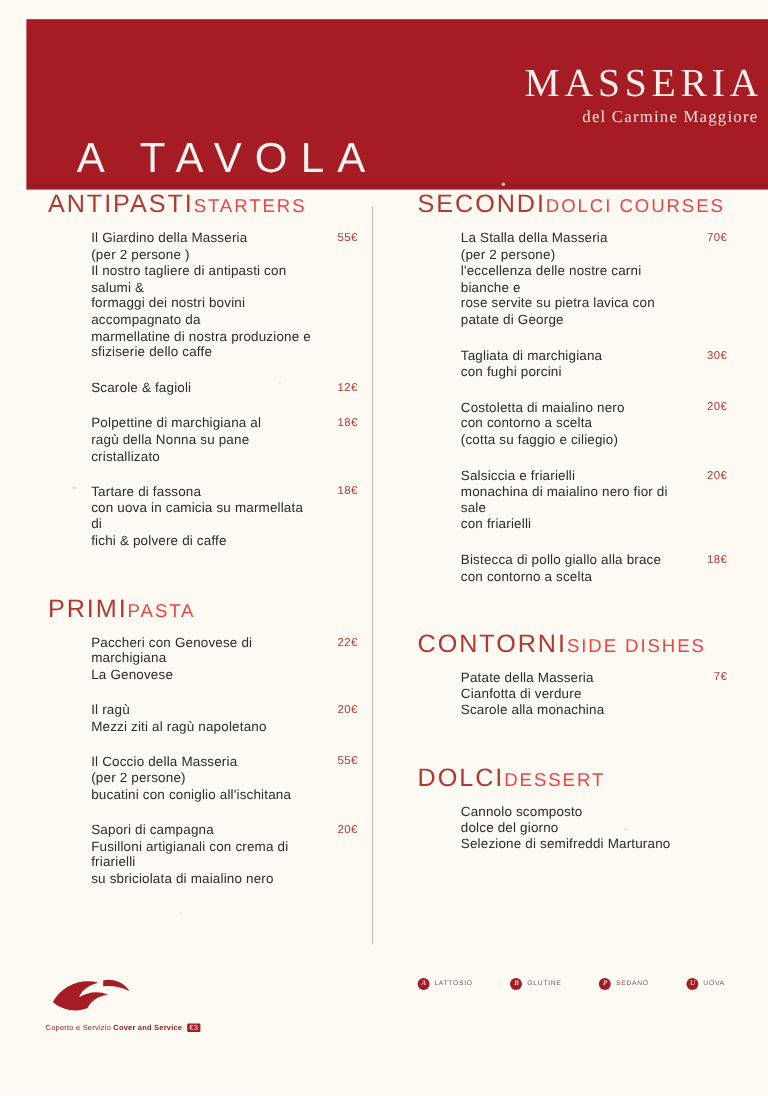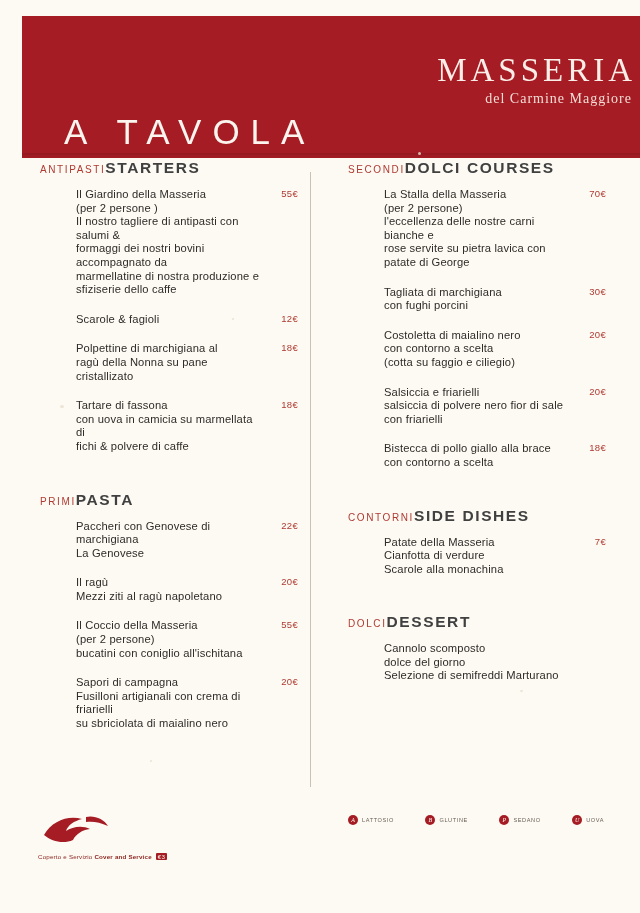--- a/index.html
+++ b/index.html
@@ -93,30 +93,30 @@
   }
   #col-left { left: 40px; width: 258px; }
   #col-right { left: 348px; width: 258px; }
 
   .section-head {
     margin-bottom: 12px;
     line-height: 1;
     white-space: nowrap;
   }
   .section-head .s1 {
-    font-size: 10px;
+    font-size: 21px;
     letter-spacing: 1.6px;
     color: #b03a32;
     font-weight: 400;
   }
   .section-head .s2 {
     font-size: 15.5px;
     letter-spacing: 1.6px;
-    color: #404040;
-    font-weight: bold;
+    color: #ef4444;
+    font-weight: normal;
   }
   .item {
     position: relative;
     margin-bottom: 16px;
   }
   .item-lines {
     padding-right: 34px;
     margin-left: 36px;
   }
   .line {
@@ -313,21 +313,21 @@
           <div class="item-lines">
             <div class="line">Costoletta di maialino nero</div>
             <div class="line">con contorno a scelta</div>
             <div class="line">(cotta su faggio e ciliegio)</div>
           </div>
           <div class="price">20€</div>
         </div>
         <div class="item">
           <div class="item-lines">
             <div class="line">Salsiccia e friarielli</div>
-            <div class="line">salsiccia di polvere nero fior di sale</div>
+            <div class="line">monachina di maialino nero fior di sale</div>
             <div class="line">con friarielli</div>
           </div>
           <div class="price">20€</div>
         </div>
         <div class="item">
           <div class="item-lines">
             <div class="line">Bistecca di pollo giallo alla brace</div>
             <div class="line">con contorno a scelta</div>
           </div>
           <div class="price">18€</div>

